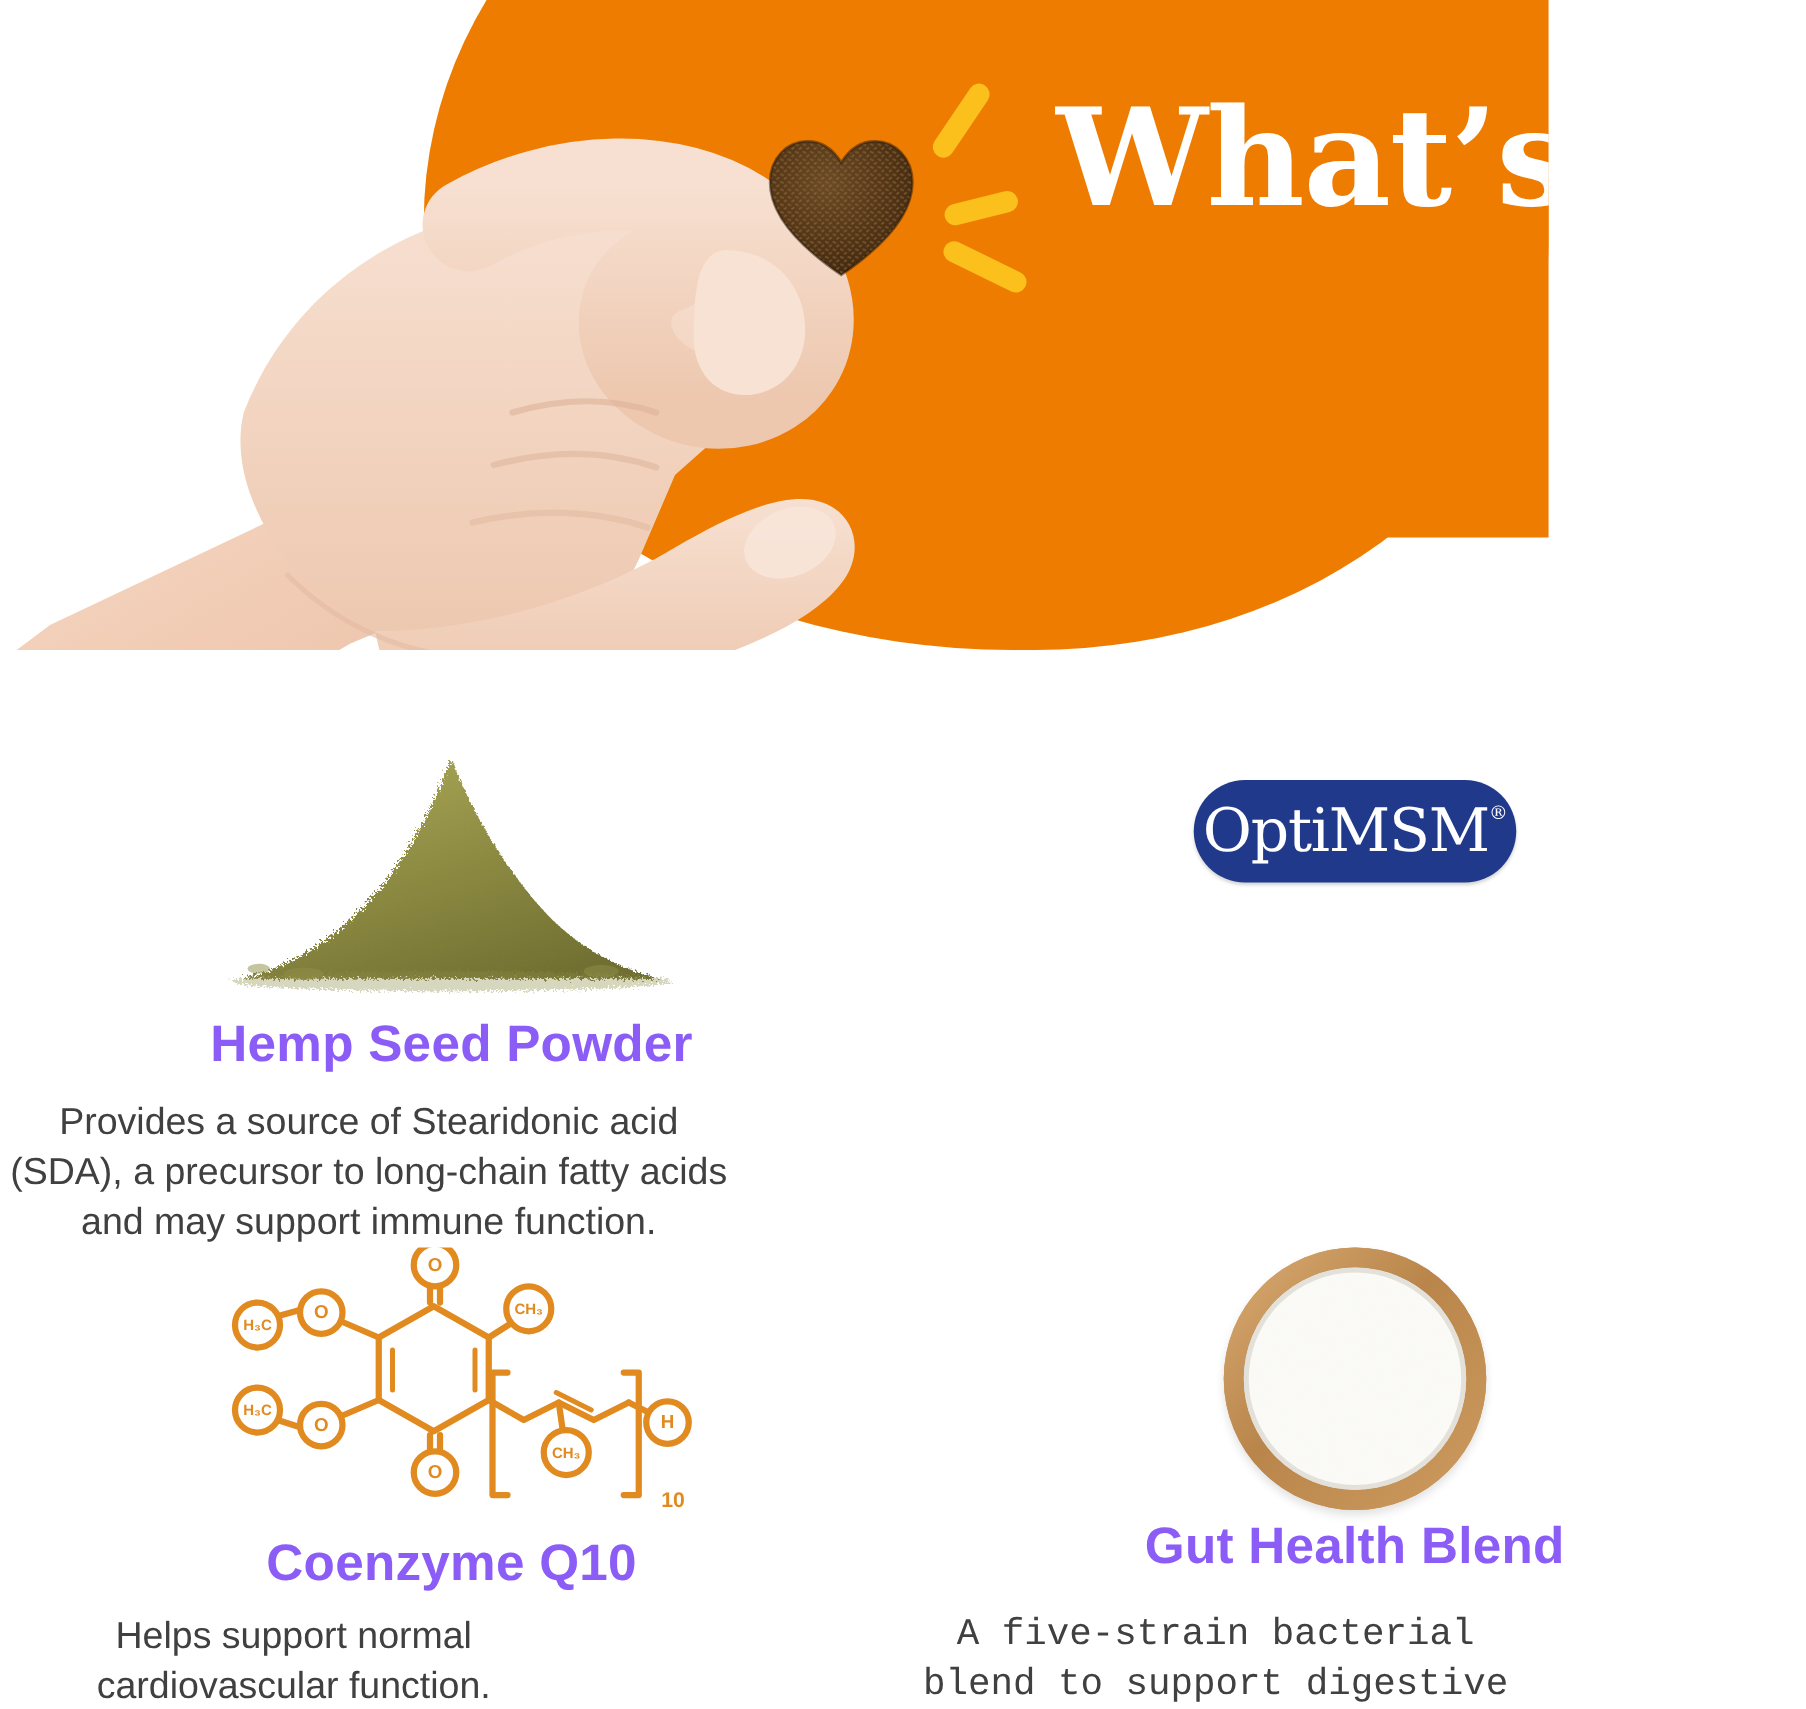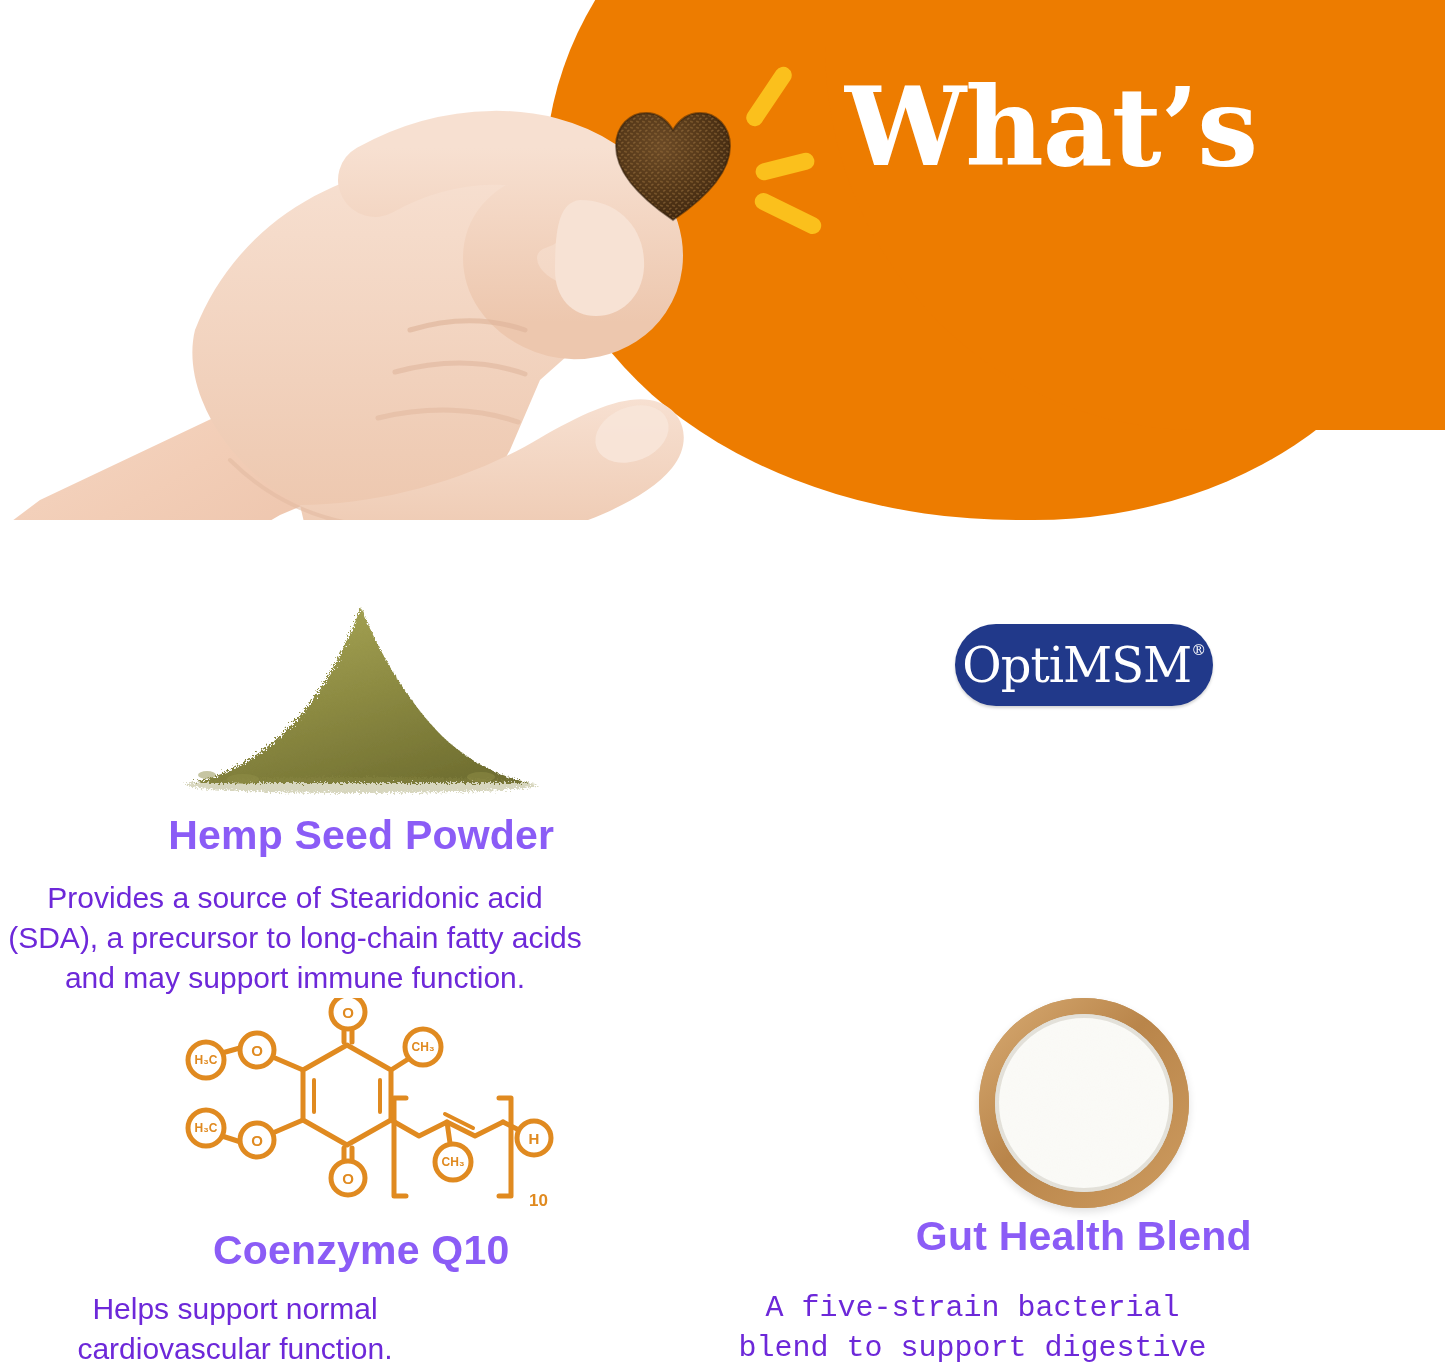--- a/index.html
+++ b/index.html
@@ -6,21 +6,21 @@
   body{
     width:1445px;height:1367px;
     background:#ffffff;
     font-family:"Liberation Sans", sans-serif;
     overflow:hidden;
     position:relative;
   }
   .stage{position:relative;width:1445px;height:1367px;overflow:hidden;background:#fff;}
 
   
-  .hero{position:absolute;left:0;top:0;width:1445px;height:520px;overflow:hidden;}
+  .hero{position:absolute;left:0;top:0;width:1239px;height:520px;overflow:hidden;}
 
   .hero-blob{position:absolute;right:0;top:-200px;width:900px;height:720px;
     background:#ED7C00;border-radius:50% 40% 48% 55% / 55% 52% 48% 50%;}
   .hero-blob2{position:absolute;right:0;top:-210px;width:620px;height:640px;
     background:#ED7C00;border-radius:0 0 0 60%;}
 
   .hero-title{position:absolute;left:845px;top:72px;width:560px;
     color:#ffffff;font-family:"DejaVu Serif", serif;font-weight:700;
     font-size:108px;line-height:1.02;letter-spacing:-1px;}
   .hero-title .l2{display:block;}
@@ -55,21 +55,21 @@
     font-size:41px;line-height:1;letter-spacing:.2px;text-align:center;
   }
   .c-hemp h2.item-title{margin-top:18px;}
   .c-msm  h2.item-title{margin-top:28px;}
   .c-coq  h2.item-title{margin-top:12px;}
   .c-gut  h2.item-title{margin-top:8px;}
 
   h2.item-title .reg{font-size:20px;vertical-align:super;line-height:0;}
 
   p.item-desc{
-    margin:0;color:#6d28d9;font-size:30px;line-height:1.33;
+    margin:0;color:#404040;font-size:30px;line-height:1.33;
     text-align:center;max-width:600px;
   }
   .c-hemp p.item-desc{margin-top:22px;width:590px;}
   .c-msm  p.item-desc{margin-top:22px;width:618px;}
   .c-coq  p.item-desc{margin-top:18px;width:470px;}
   .c-gut  p.item-desc{margin-top:32px;width:500px;font-family:Liberation Mono, monospace;}
 
   
   .msm-pill{
     width:258px;height:82px;background:#21398A;border-radius:41px;

